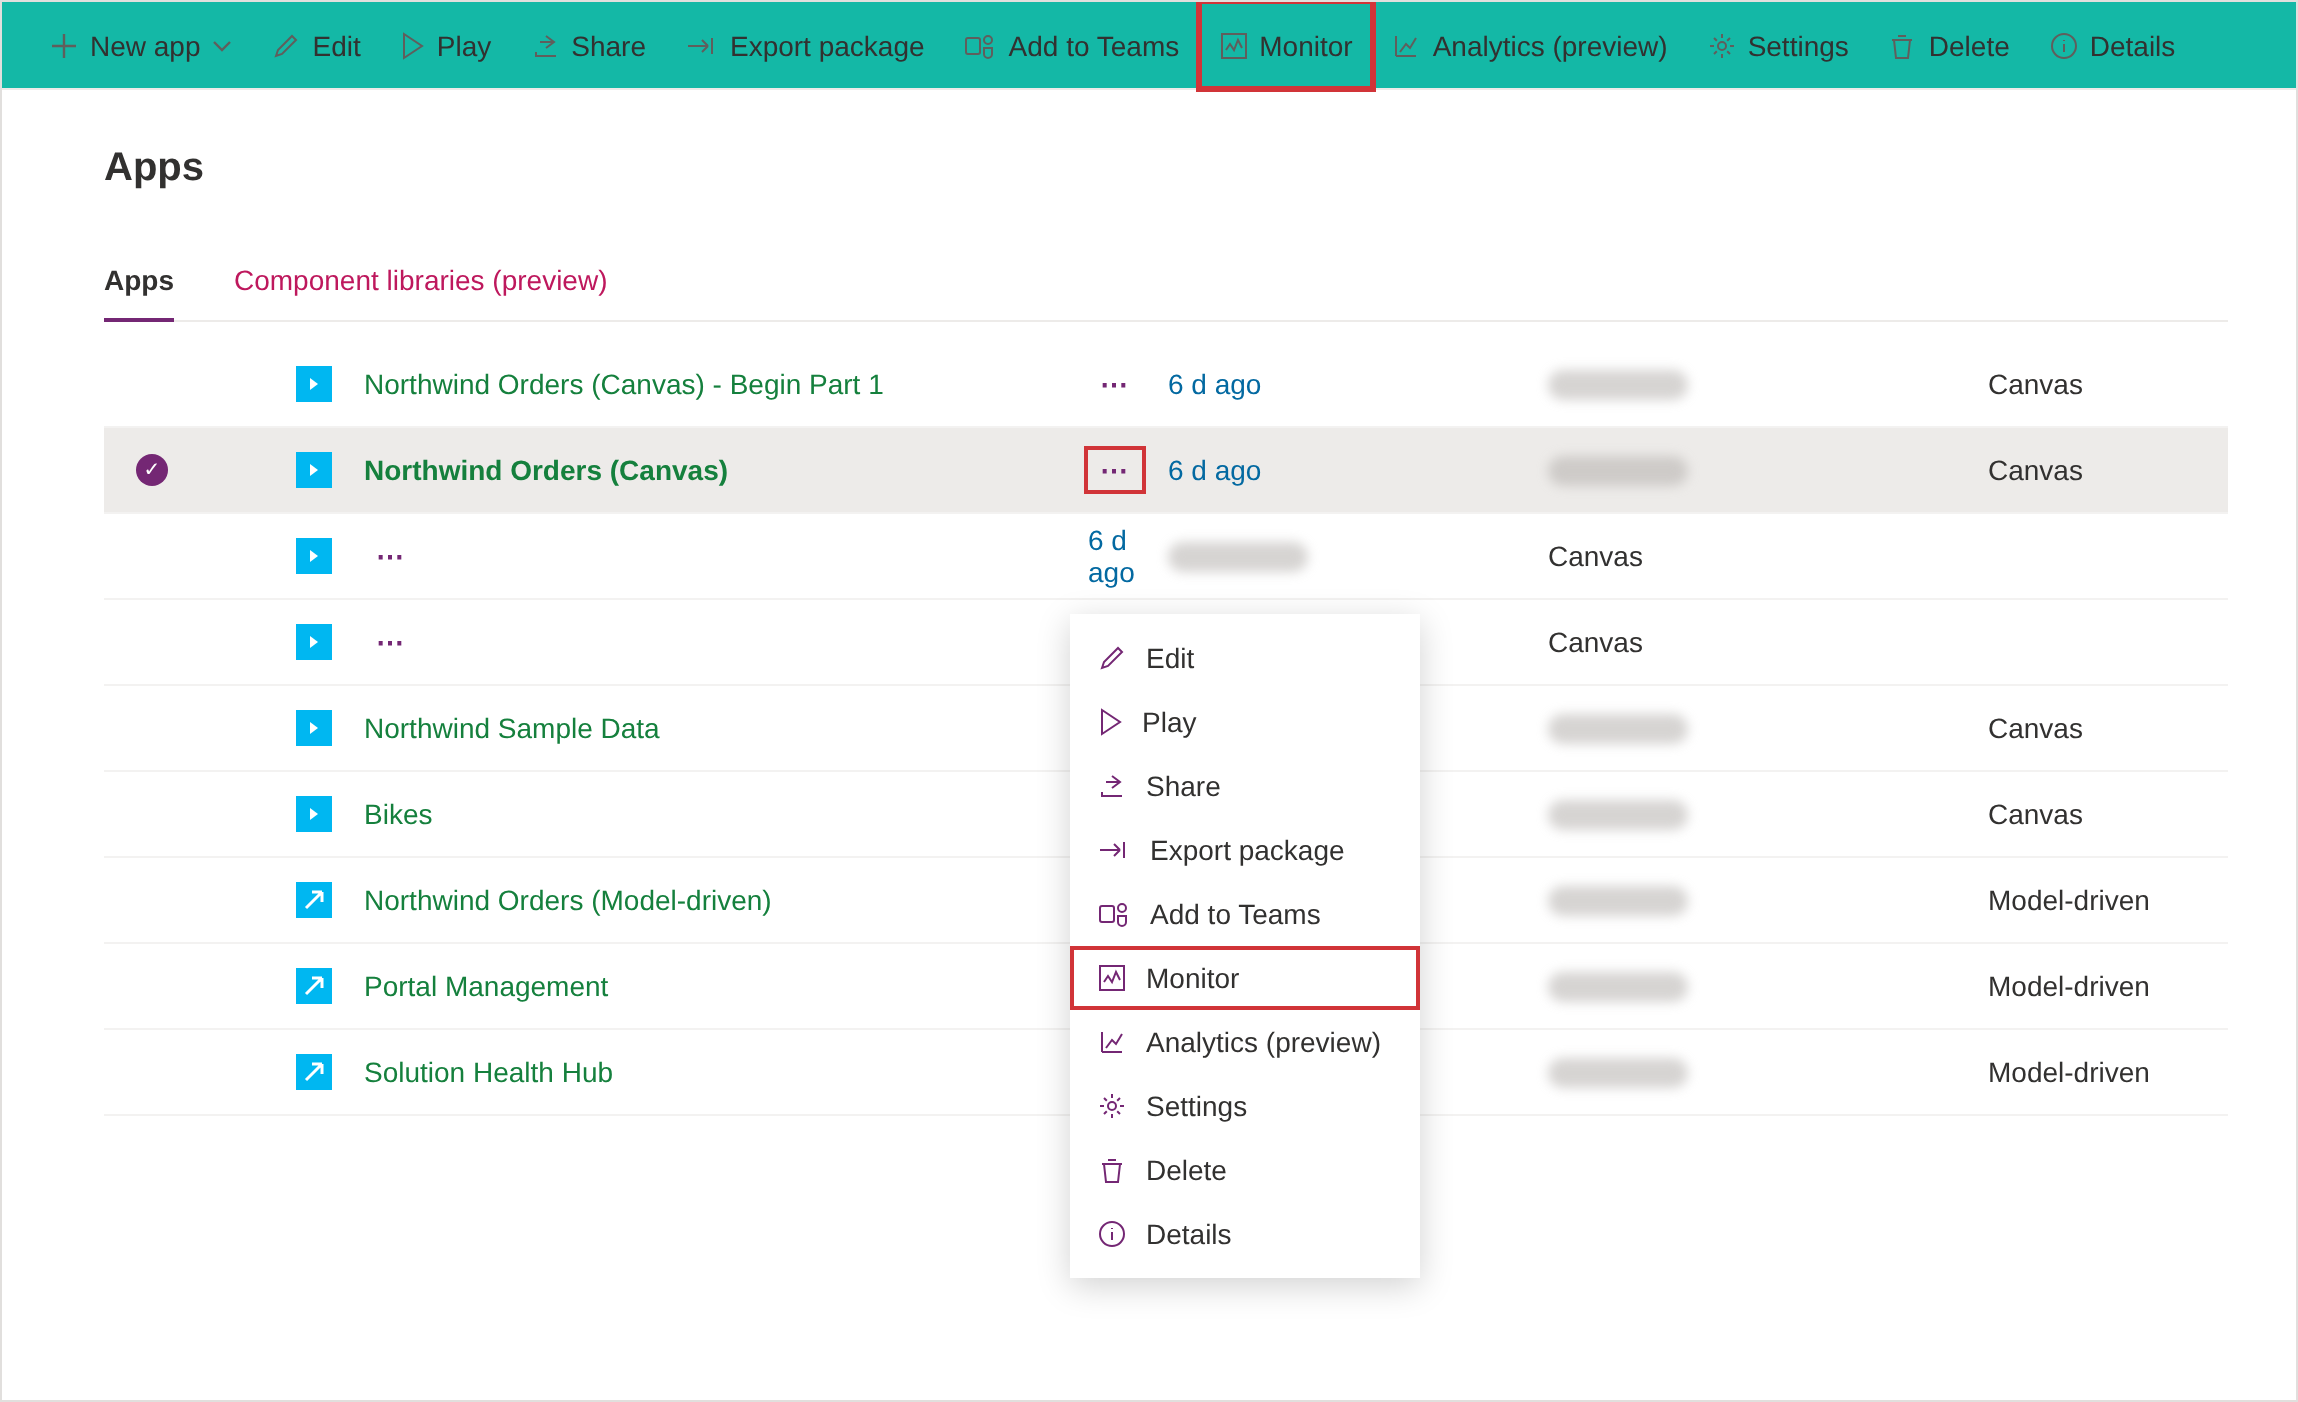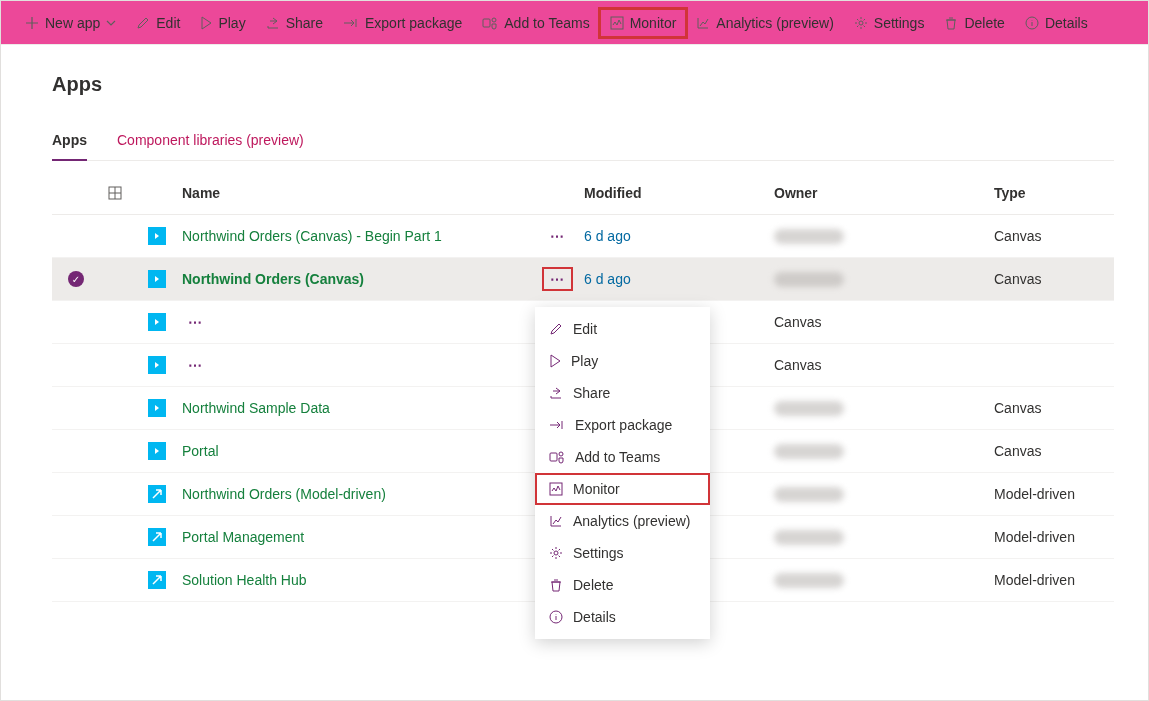--- a/index.html
+++ b/index.html
@@ -1,19 +1,19 @@
 <!DOCTYPE html>
 <html><head>
 <meta charset="utf-8">
 <style>
   * { box-sizing: border-box; margin: 0; padding: 0; }
   body { font-family: "Segoe UI", -apple-system, sans-serif; font-size: 14px; color: #323130; background: #fff; }
   .frame { width: 1149px; height: 701px; border: 1px solid #e1dfdd; overflow: hidden; position: relative; }
 
-  .toolbar { height: 44px; background: #ec4899; border-bottom: 1px solid #edebe9; display: flex; align-items: center; padding: 0 14px; gap: 0; }
+  .toolbar { height: 44px; background: #14b8a6; border-bottom: 1px solid #edebe9; display: flex; padding: 0 14px; gap: 0; }
   .toolbar .tb-btn { display: flex; align-items: center; gap: 6px; padding: 6px 10px; cursor: pointer; color: #323130; }
   .toolbar .tb-btn svg { flex: none; }
   .toolbar .highlight { outline: 3px solid #d13438; outline-offset: -1px; }
 
   .content { padding: 28px 34px 14px 51px; }
   .page-title { font-size: 20px; font-weight: 600; margin-bottom: 26px; }
   .tabs { display: flex; gap: 30px; border-bottom: 1px solid #edebe9; margin-bottom: 10px; }
   .tab { padding: 10px 0 12px 0; font-size: 14px; color: #be185d; cursor: pointer; position: relative; }
   .tab.active { color: #323130; font-weight: 600; }
   .tab.active::after { content: ""; position: absolute; left: 0; right: 0; bottom: -1px; height: 2px; background: #742774; }
@@ -125,35 +125,20 @@
   </div>
 
   <div class="content">
     <div class="page-title">Apps</div>
 
     <div class="tabs">
       <div class="tab active"><span>Apps</span></div>
       <div class="tab"><span>Component libraries (preview)</span></div>
     </div>
 
-    <div class="grid-header">
-      <div></div>
-      <div class="col-view">
-        <svg width="14" height="14" viewBox="0 0 14 14">
-            <rect x="1" y="1" width="12" height="12" stroke="#605e5c" fill="none"></rect>
-            <path d="M7 1v12M1 7h12" stroke="#605e5c"></path>
-          </svg>
-      </div>
-      <div></div>
-      <div>Name</div>
-      <div></div>
-      <div>Modified</div>
-      <div>Owner</div>
-      <div>Type</div>
-    </div>
 
     <div id="rows">
         <div class="grid-row">
           <div></div>
           <div></div>
           <div>
             <div class="app-icon ">
               <svg width="10" height="10" viewBox="0 0 10 10">
                 <path d="M3 2l4 3-4 3z" fill="#fff"></path>
               </svg>
@@ -242,21 +227,21 @@
         <div class="grid-row">
           <div></div>
           <div></div>
           <div>
             <div class="app-icon ">
               <svg width="10" height="10" viewBox="0 0 10 10">
                 <path d="M3 2l4 3-4 3z" fill="#fff"></path>
               </svg>
             </div>
           </div>
-          <div class="name-cell">Portal</div>
+          <div class="name-cell">Bikes</div>
           <div><span class="more">⋯</span></div>
           <div class="muted">6 d ago</div>
           <div>
             <div class="blurred"></div>
           </div>
           <div>Canvas</div>
         </div>
         <div class="grid-row">
           <div></div>
           <div></div>

